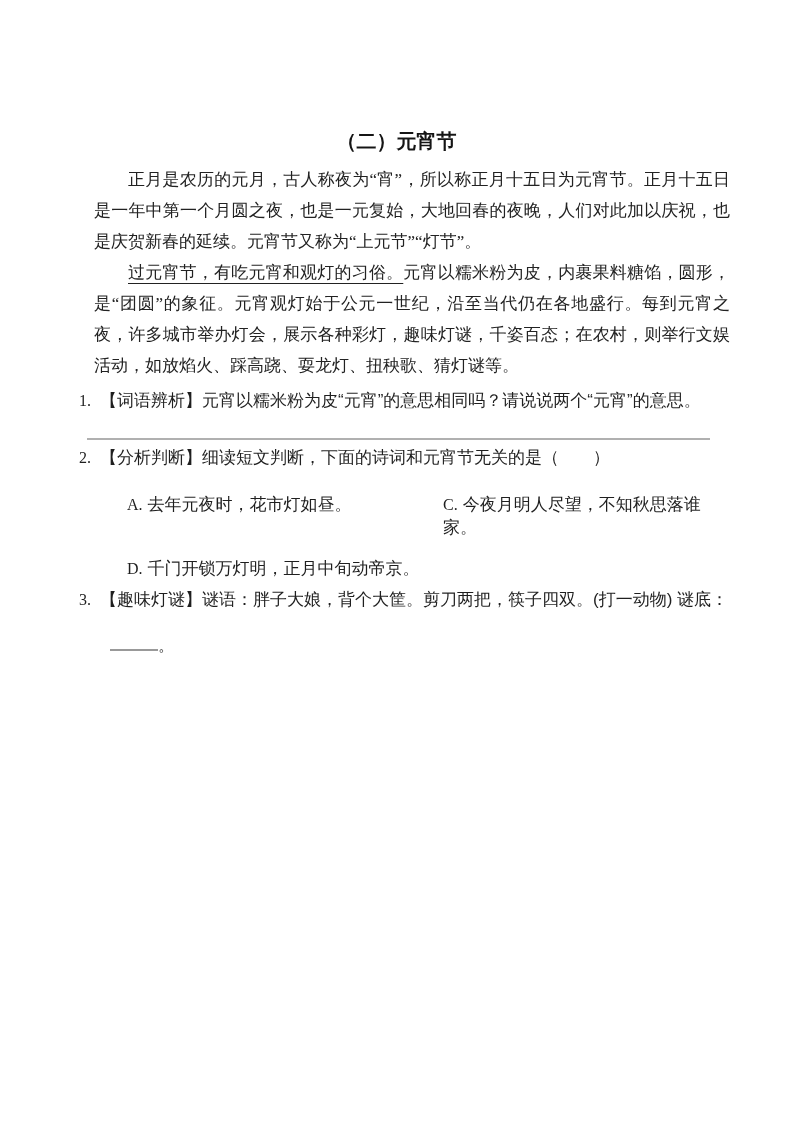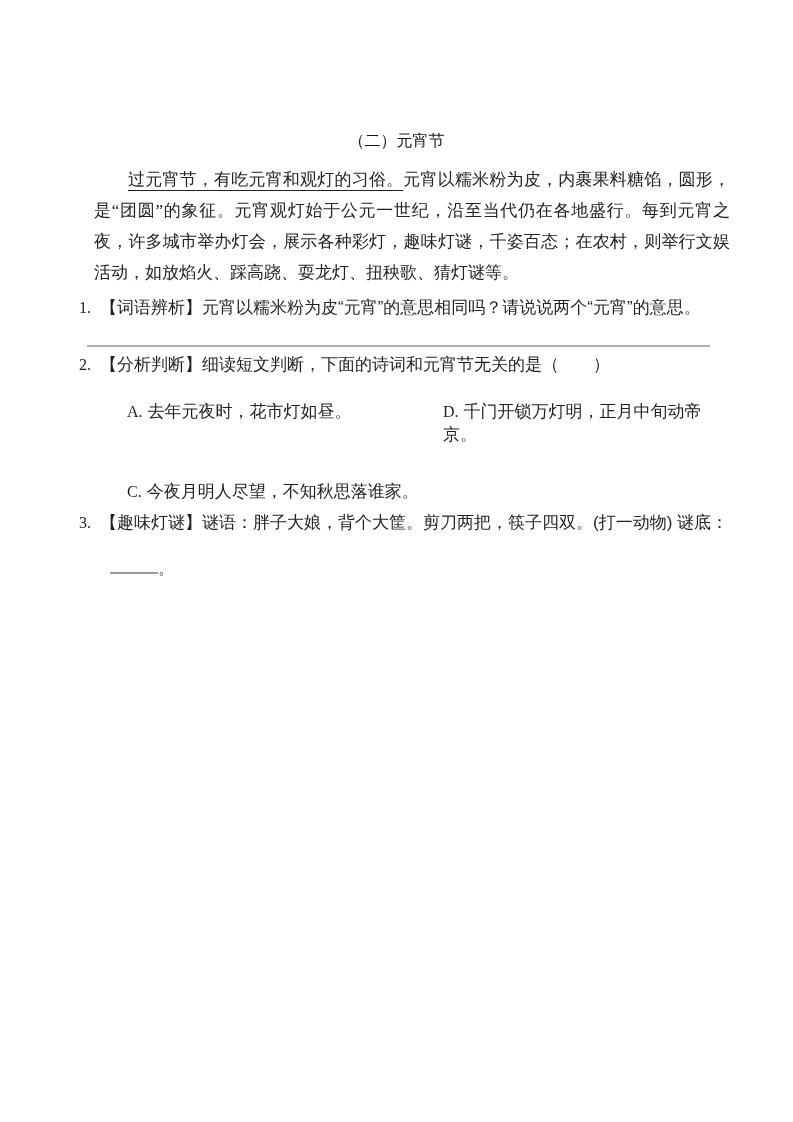--- a/index.html
+++ b/index.html
@@ -14,23 +14,23 @@
     background: #ffffff;
     color: #1d1d1d;
     font-family: "Liberation Serif", "DejaVu Serif", serif;
     overflow: hidden;
     box-sizing: border-box;
   }
   .doc-title {
     margin: 0;
     padding-top: 128px;
     text-align: center;
-    font-size: 16px;
+    font-size: 20px;
     line-height: 26px;
-    font-weight: normal;
+    font-weight: bold;
     color: #151515;
     font-family: "Liberation Serif", "DejaVu Serif", serif;
   }
   .passage {
     margin: 10px 0 0 94px;
     width: 636px;
   }
   .para {
     margin: 0;
     font-size: 17px;
@@ -66,21 +66,21 @@
   .answer-rule {
     margin: 26px 0 0 8px;
     width: 623px;
     height: 0;
     border-top: 2px solid #b0b0b0;
   }
   .options {
     margin: 24px 0 0 48px;
     display: grid;
     grid-template-columns: 316px auto;
-    row-gap: 34px;
+    row-gap: 18px;
     font-size: 17px;
     line-height: 23px;
     color: #1f1f1f;
   }
   .opt-label {
     font-family: "Liberation Serif", "DejaVu Serif", serif;
     font-size: 16px;
     padding-right: 5px;
   }
   .answer-blank {
@@ -101,35 +101,36 @@
   }
 </style>
 </head>
 <body>
 
 <div class="page">
 
   <h1 class="doc-title">（二）元宵节</h1>
 
   <div class="passage">
+    <p class="para">正月是农历的元月，古人称夜为“宵”，所以称正月十五日为元宵节。正月十五日是一年中第一个月圆之夜，也是一元复始，大地回春的夜晚，人们对此加以庆祝，也是庆贺新春的延续。元宵节又称为“上元节”“灯节”。</p>
     <p class="para"><span class="underlined">过元宵节，有吃元宵和观灯的习俗。</span><span>元宵以糯米粉为皮，内裹果料糖馅，圆形，是“团圆”的象征。元宵观灯始于公元一世纪，沿至当代仍在各地盛行。每到元宵之夜，许多城市举办灯会，展示各种彩灯，趣味灯谜，千姿百态；在农村，则举行文娱活动，如放焰火、踩高跷、耍龙灯、扭秧歌、猜灯谜等。</span></p>
   </div>
 
   <div class="questions">
 
     <div class="question q1"><span class="qnum">1.</span><span>【词语辨析】元宵以糯米粉为皮“元宵”的意思相同吗？请说说两个“元宵”的意思。</span></div>
 
     <div class="answer-rule"></div>
 
     <div class="question q2"><span class="qnum">2.</span><span>【分析判断】细读短文判断，下面的诗词和元宵节无关的是（　　）</span></div>
 
     <div class="options">
       <div class="option"><span class="opt-label">A.</span><span>去年元夜时，花市灯如昼。</span></div>
+      <div class="option"><span class="opt-label">C.</span><span>今夜月明人尽望，不知秋思落谁家。</span></div>
       <div class="option"><span class="opt-label">D.</span><span>千门开锁万灯明，正月中旬动帝京。</span></div>
-      <div class="option"><span class="opt-label">C.</span><span>今夜月明人尽望，不知秋思落谁家。</span></div>
     </div>
 
     <div class="question q3"><span class="qnum">3.</span><span>【趣味灯谜】谜语：胖子大娘，背个大筐。剪刀两把，筷子四双。(打一动物) 谜底：</span></div>
 
     <div class="answer-blank"><span class="blank-line"></span><span class="blank-period">。</span></div>
 
   </div>
 
 </div>
 

